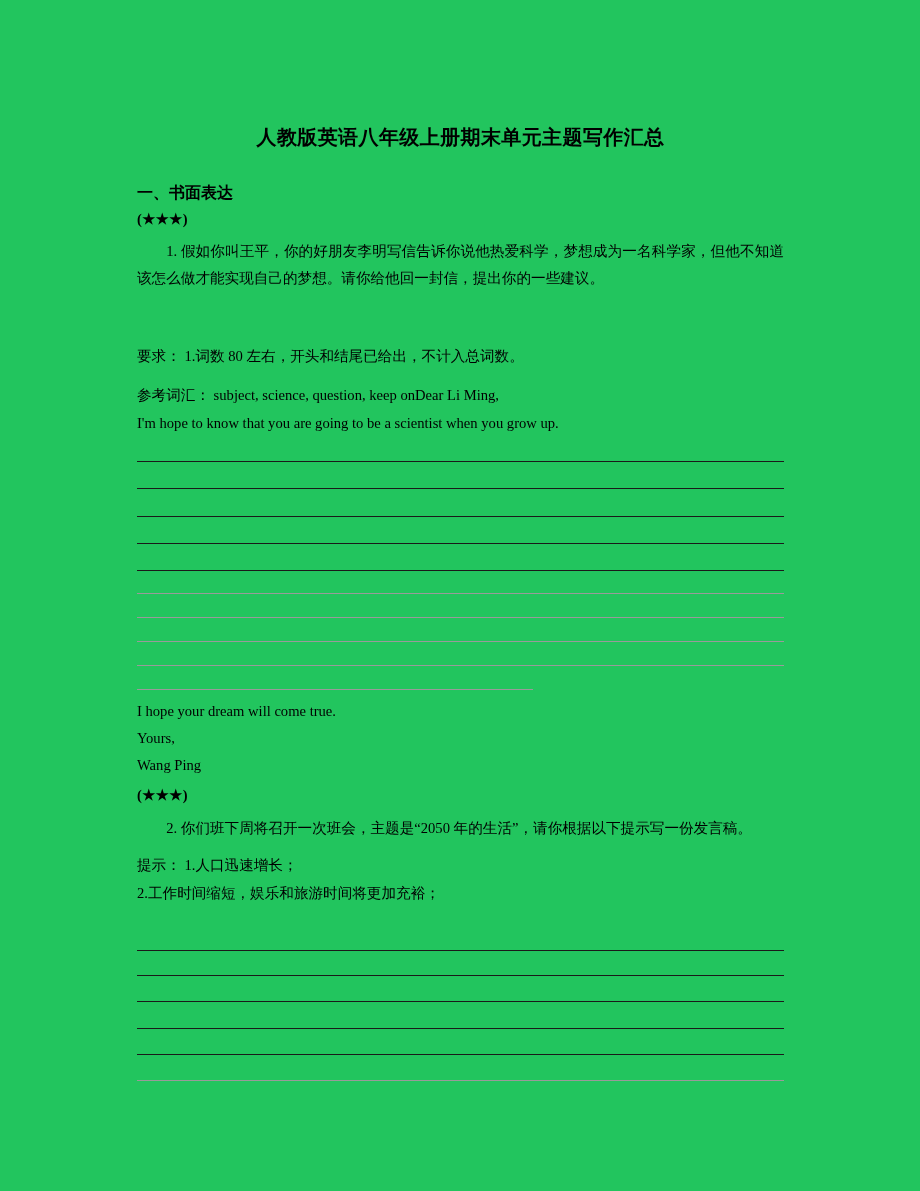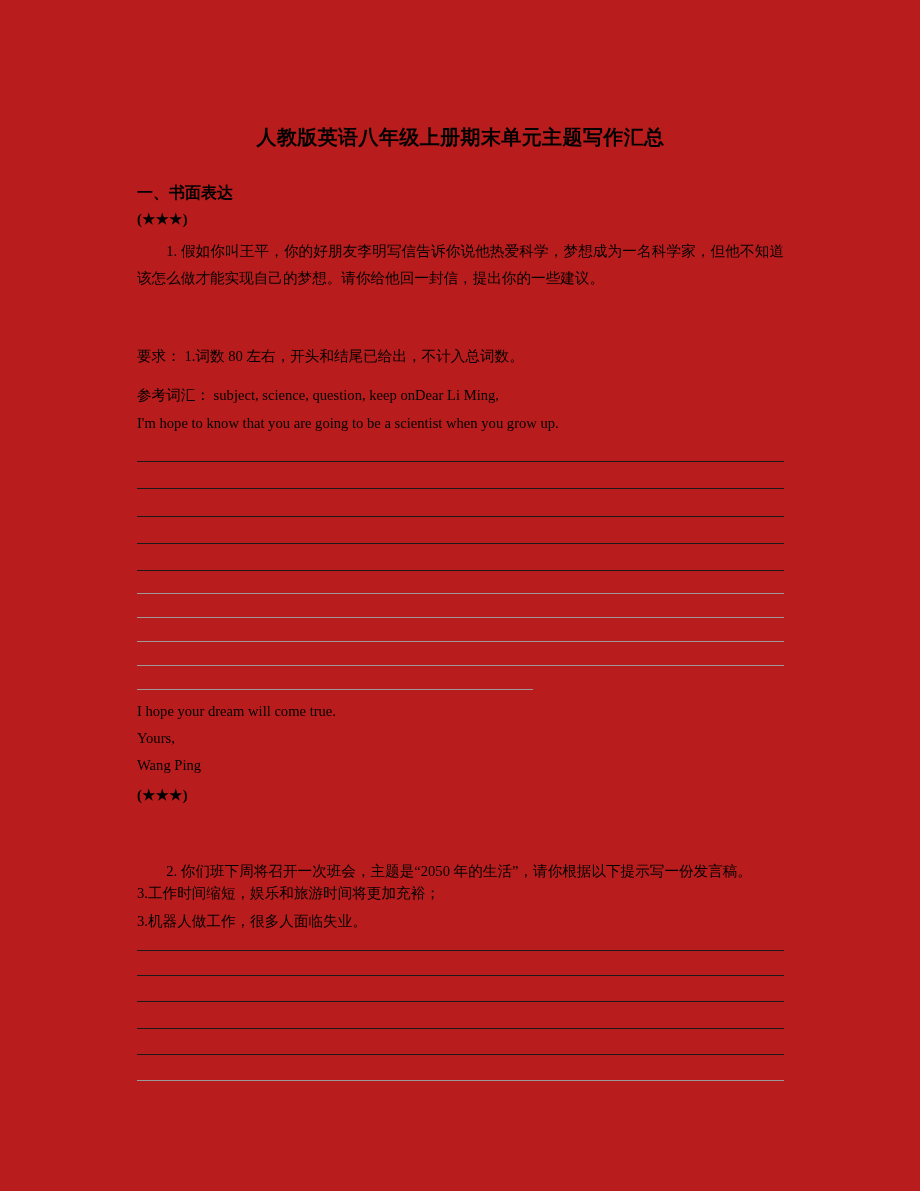--- a/index.html
+++ b/index.html
@@ -12,21 +12,21 @@
     height: 1191px;
     position: relative;
     font-family: "Liberation Serif", "DejaVu Serif", serif;
     color: #000000;
     overflow: hidden;
   }
 
   .page {
     position: absolute;
     inset: 0;
-    background: #b91c1c;
+    background: #22c55e;
     text-decoration: underline;
   }
 
   
   .col {
     position: absolute;
     left: 137px;
     width: 647px;   
   }
 
@@ -67,21 +67,21 @@
   .q1-req1   { top: 297px; margin-top: 46px; }
   .q1-req2   { top: 325px; }
   .q1-req3   { top: 353px; }
   .q1-vocab  { top: 382px; }
   .q1-open   { top: 410px; }
 
   .q1-closing { top: 698px; }
   .q1-sign-1  { top: 725px; }
   .q1-sign-2  { top: 752px; }
 
-  .q2-stem  { top: 815px; margin-top: 43px; }
+  .q2-stem  { top: 815px; }
   .q2-hint1 { top: 852px; }
   .q2-hint2 { top: 880px; }
   .q2-hint3 { top: 908px; }
 
   
   .rule {
     position: absolute;
     left: 137px;
     height: 0;
     border-top: 1px solid #1a1a1a;
@@ -125,24 +125,24 @@
   <div class="col para q1-closing">I hope your dream will come true.</div>
 
   <div class="col para q1-sign-1">Yours,</div>
 
   <div class="col para q1-sign-2">Wang Ping</div>
 
   <div class="col stars stars-2">(★★★)</div>
 
   <div class="col para indent q2-stem">2. 你们班下周将召开一次班会，主题是“2050 年的生活”，请你根据以下提示写一份发言稿。</div>
 
+  <div class="col para q2-hint1">提示： 1.人口迅速增长；</div>
 
-  <div class="col para q2-hint2">3.工作时间缩短，娱乐和旅游时间将更加充裕；</div>
+  <div class="col para q2-hint2">2.工作时间缩短，娱乐和旅游时间将更加充裕；</div>
 
-  <div class="col para q2-hint3">3.机器人做工作，很多人面临失业。</div>
 
   <div>
       <div class="rule" style="top: 950px; width: 647px;"></div>
       <div class="rule" style="top: 975px; width: 647px;"></div>
       <div class="rule" style="top: 1001px; width: 647px;"></div>
       <div class="rule" style="top: 1028px; width: 647px;"></div>
       <div class="rule" style="top: 1054px; width: 647px;"></div>
       <div class="rule light" style="top: 1080px; width: 647px;"></div>
     </div>
 

